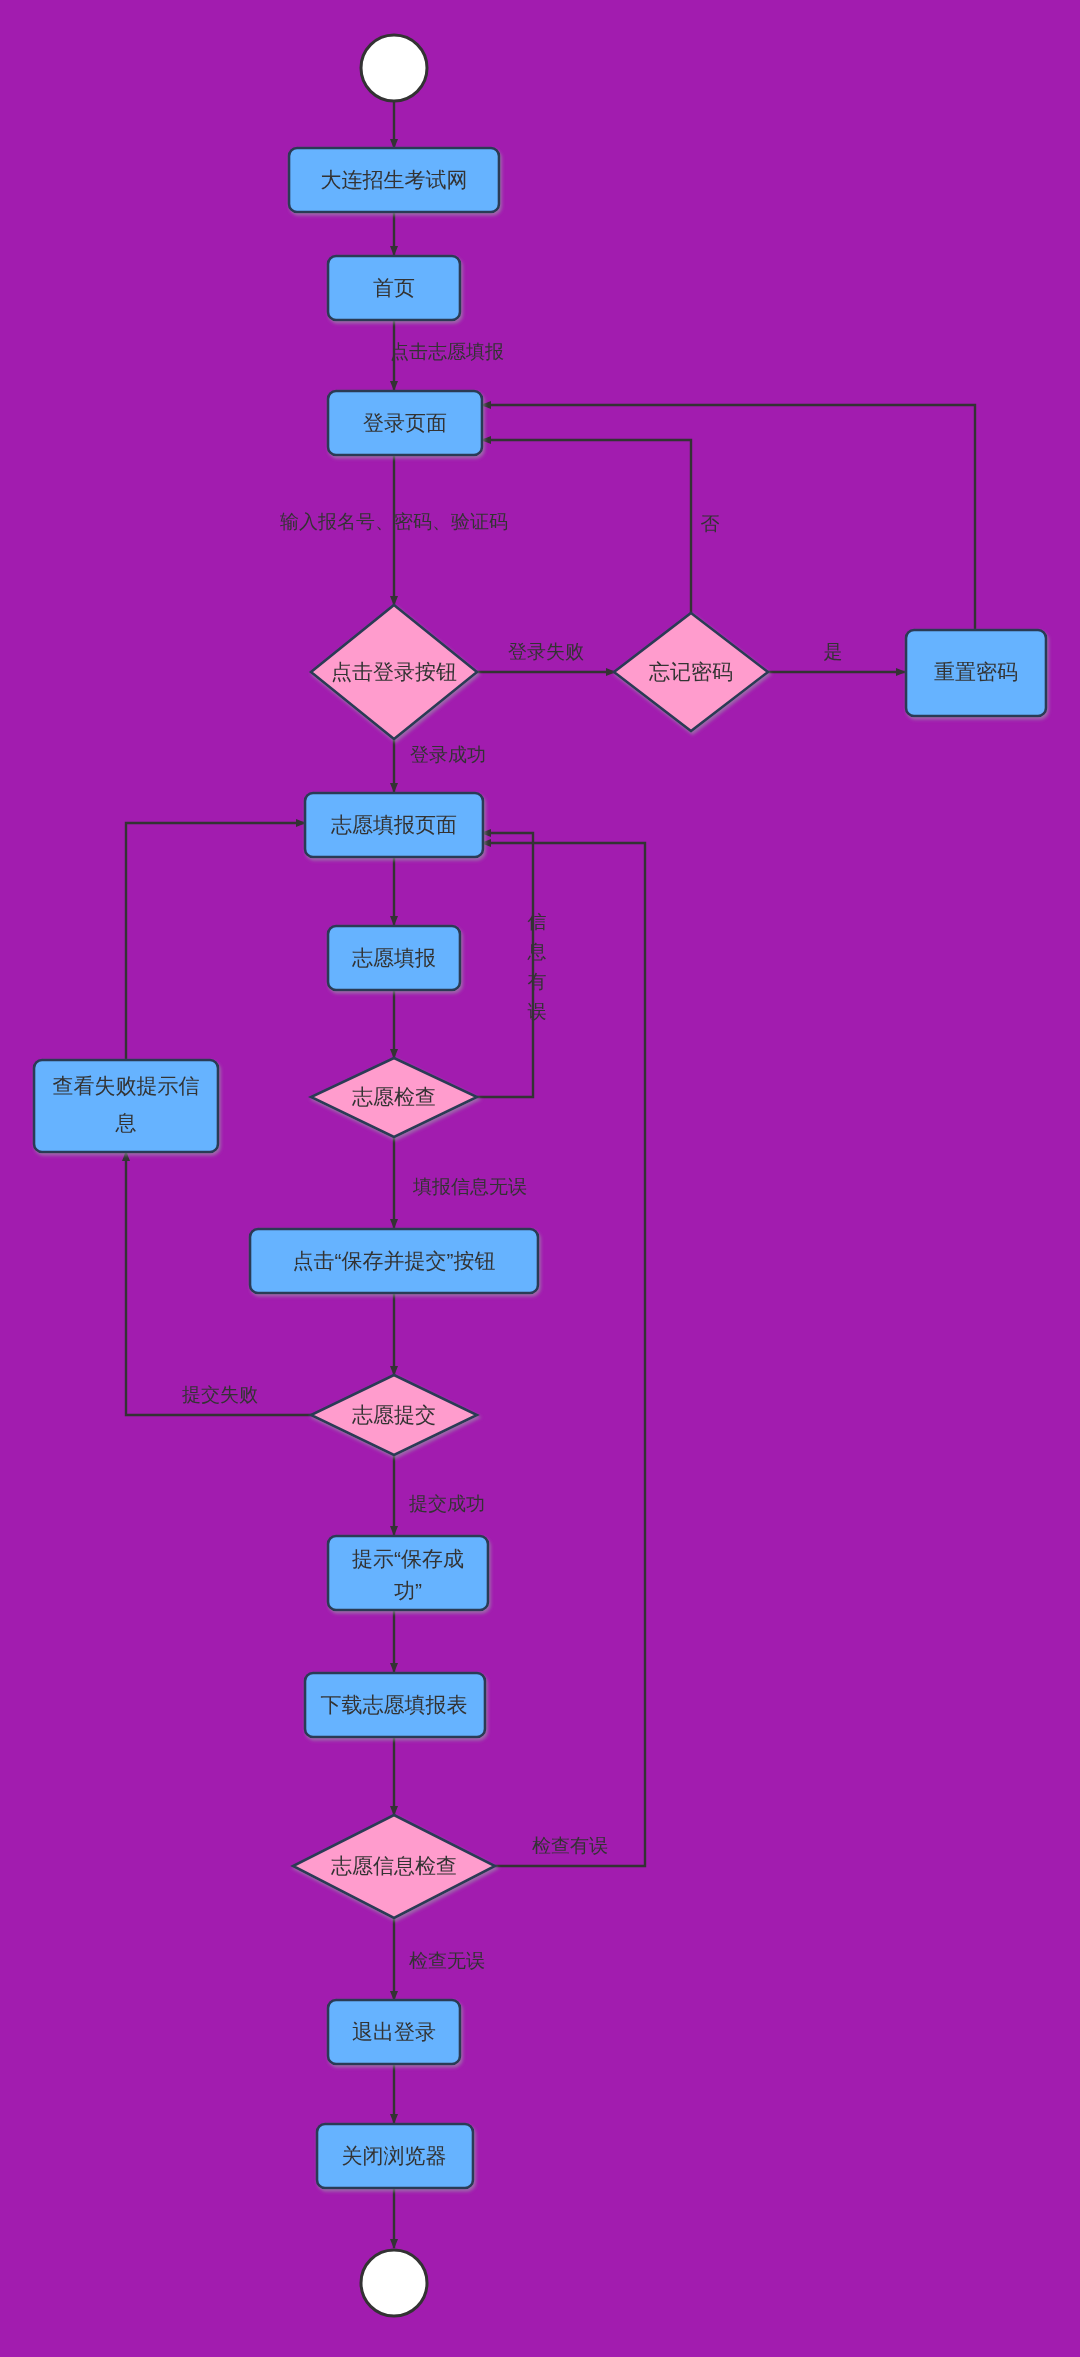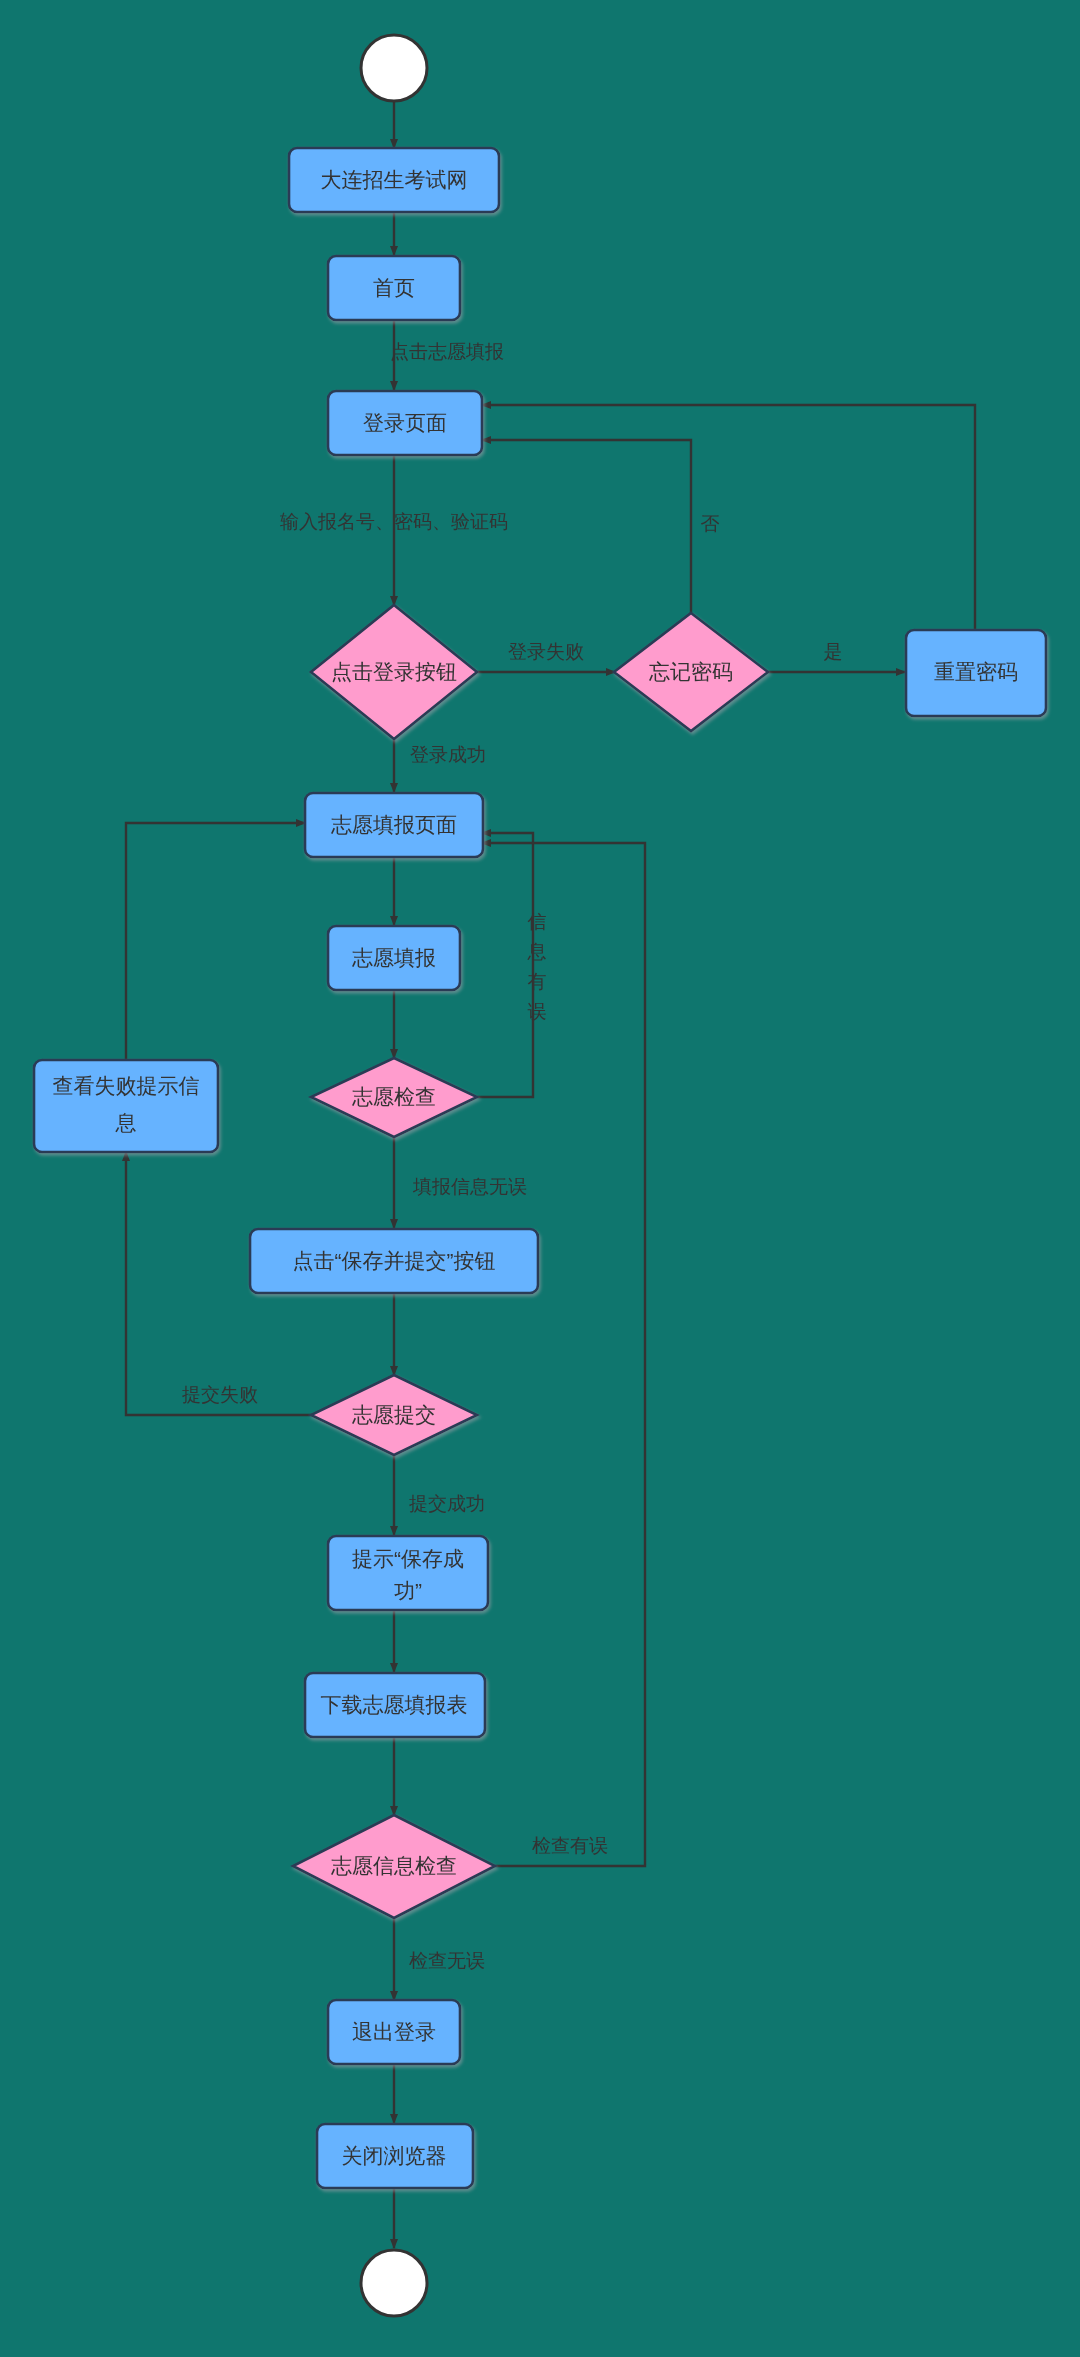--- a/index.html
+++ b/index.html
@@ -4,21 +4,21 @@
 <style>
   html, body {
     margin: 0;
     padding: 0;
     background: #f7f7f7;
   }
   #canvas {
     position: relative;
     width: 1080px;
     height: 2357px;
-    background: #0f766e;
+    background: #a21caf;
     font-family: "Liberation Sans", "DejaVu Sans", sans-serif;
     overflow: hidden;
   }
   svg.flow {
     position: absolute;
     top: 0;
     left: 0;
     width: 1080px;
     height: 2357px;
   }

